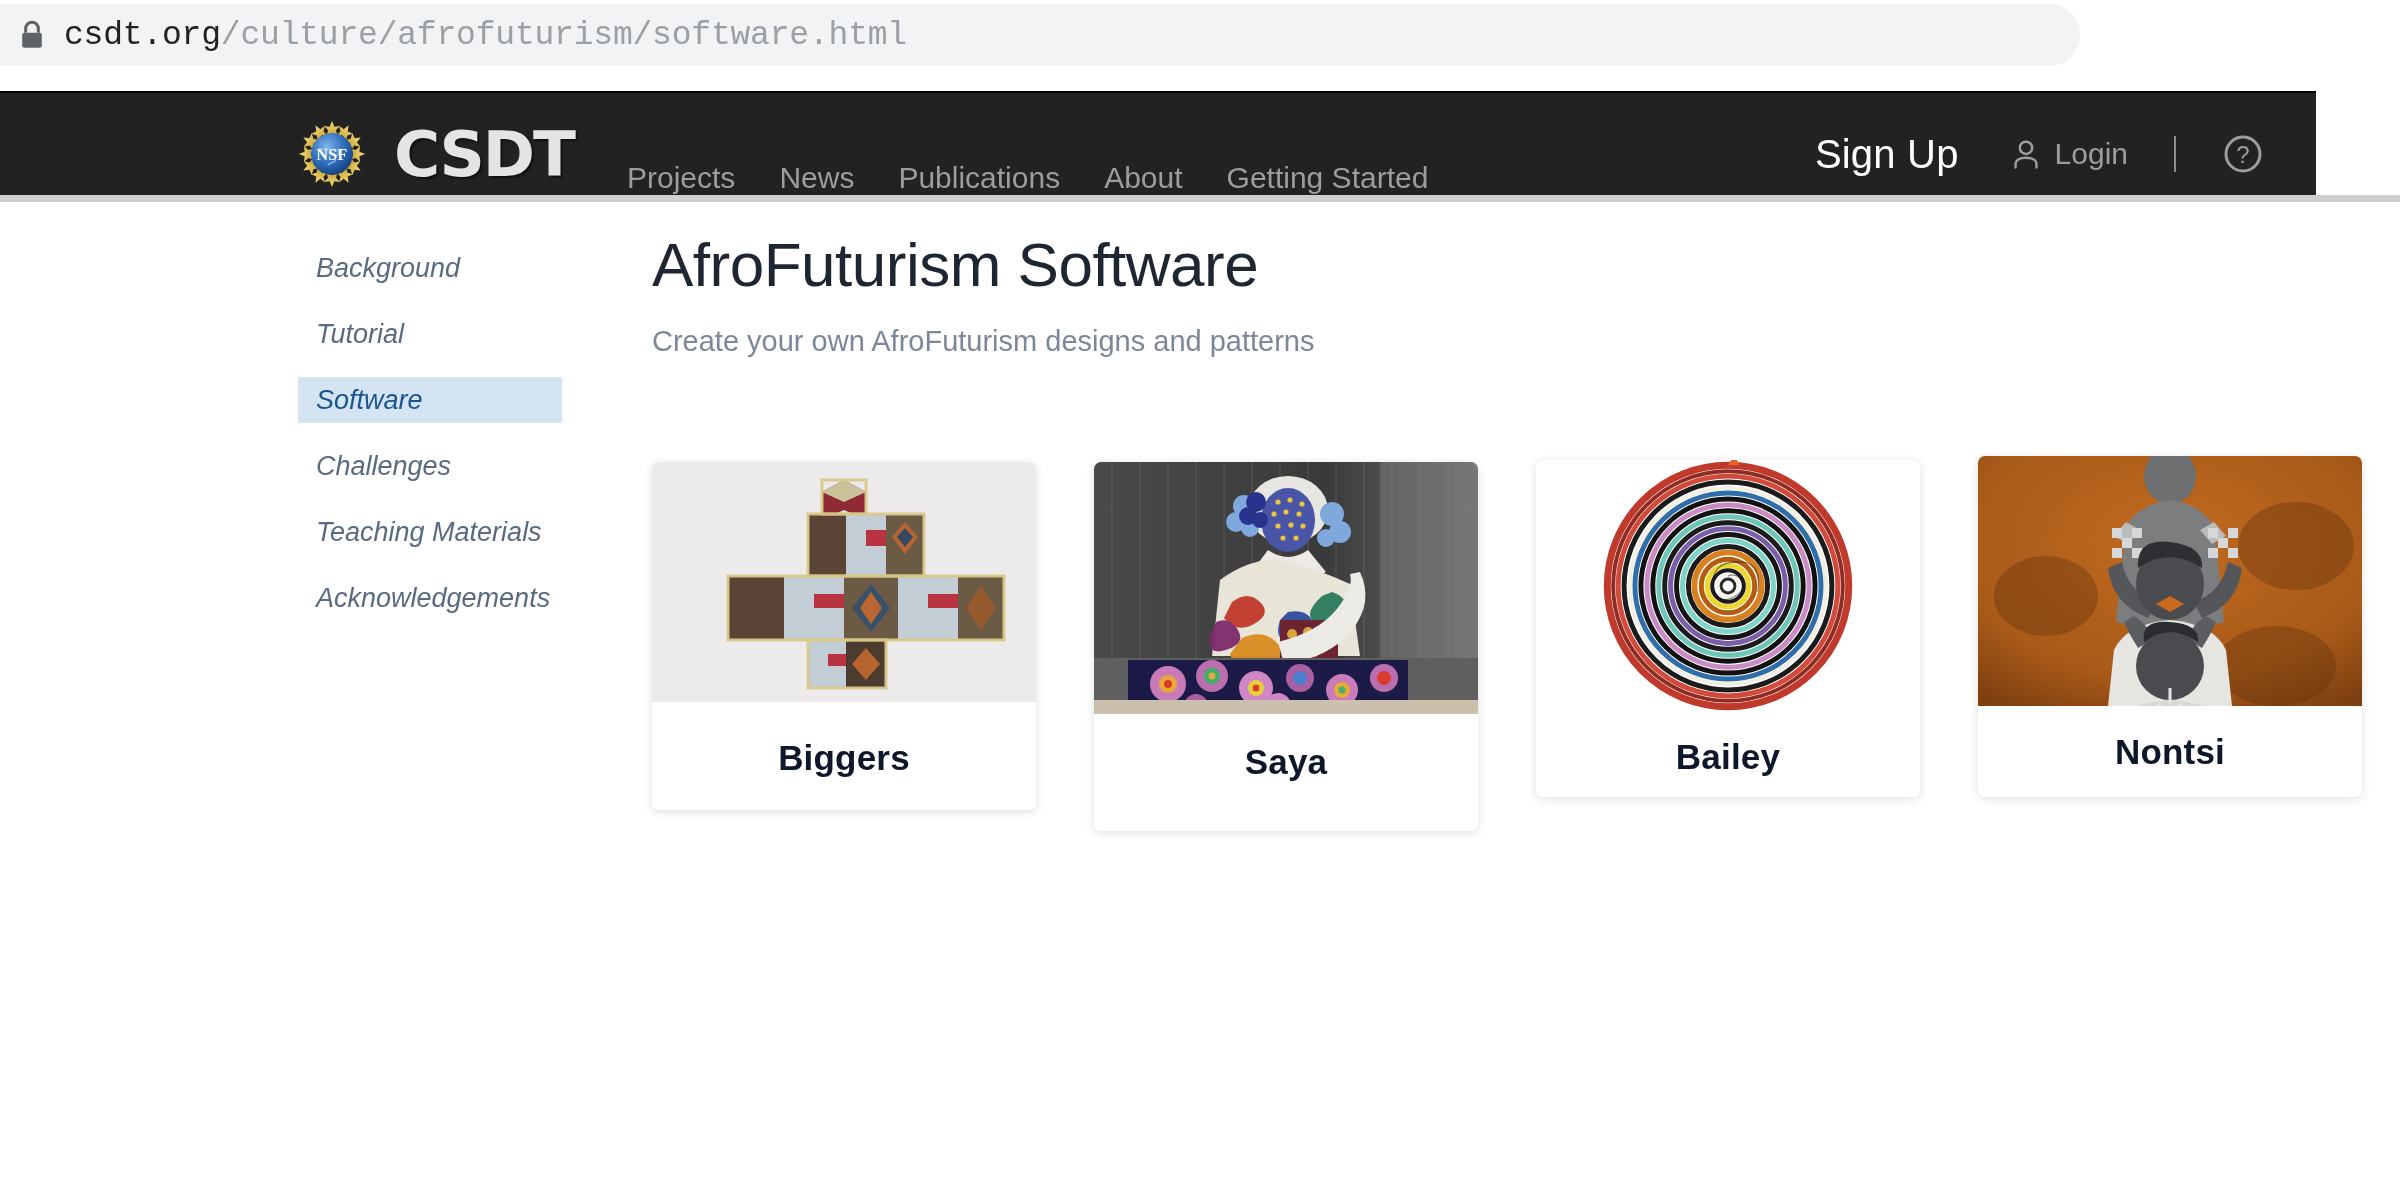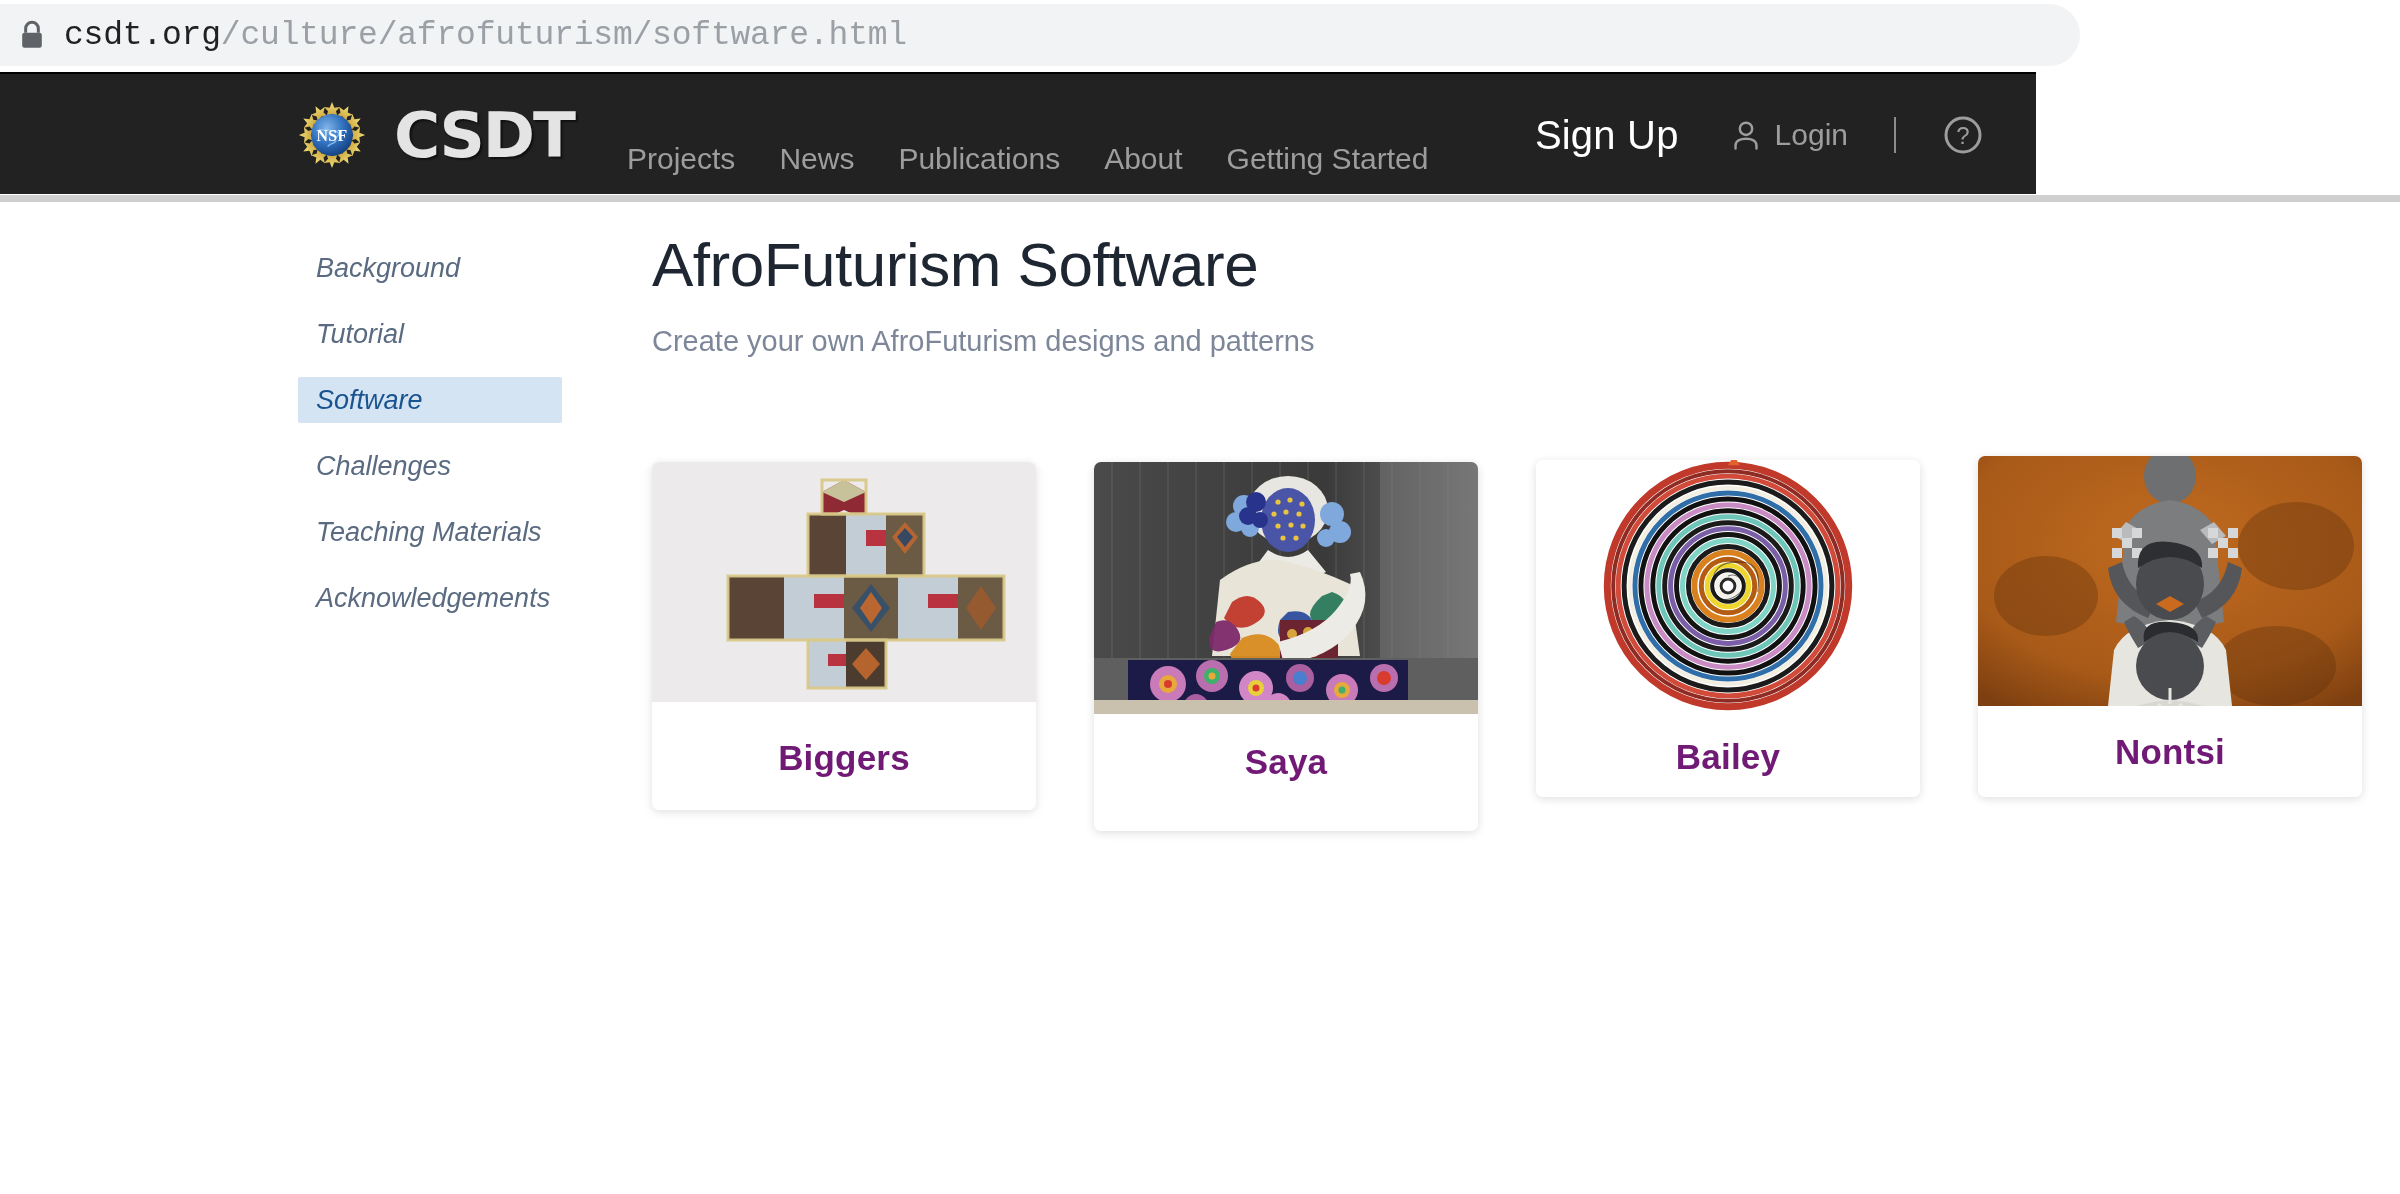--- a/index.html
+++ b/index.html
@@ -44,22 +44,22 @@
     letter-spacing: -0.2px;
     color: #9aa0a6;
     white-space: nowrap;
     font-family: Liberation Mono, monospace;
   }
   .url-domain { color: #202124; }
 
   
   .navbar {
     position: absolute;
-    top: 72px; left: 0;
-    width: 2036px;
+    top: 91px; left: 0;
+    width: 2316px;
     height: 122px;
     background: #222222;
     border-top: 2px solid #000;
   }
   .brand {
     position: absolute;
     left: 296px;
     top: 22px;
     display: flex;
     align-items: center;
@@ -217,21 +217,21 @@
   }
   .card-media {
     width: 100%;
     overflow: hidden;
     position: relative;
   }
   .card-label {
     text-align: center;
     font-size: 35px;
     font-weight: bold;
-    color: #701a75;
+    color: #0f172a;
     letter-spacing: 0.2px;
   }
   
   .card-biggers  { height: 348px; }
   .card-biggers  .card-media { height: 240px; }
   .card-biggers  .card-label { margin-top: 36px; }
 
   .card-saya     { height: 369px; }
   .card-saya     .card-media { height: 252px; }
   .card-saya     .card-label { margin-top: 28px; }

